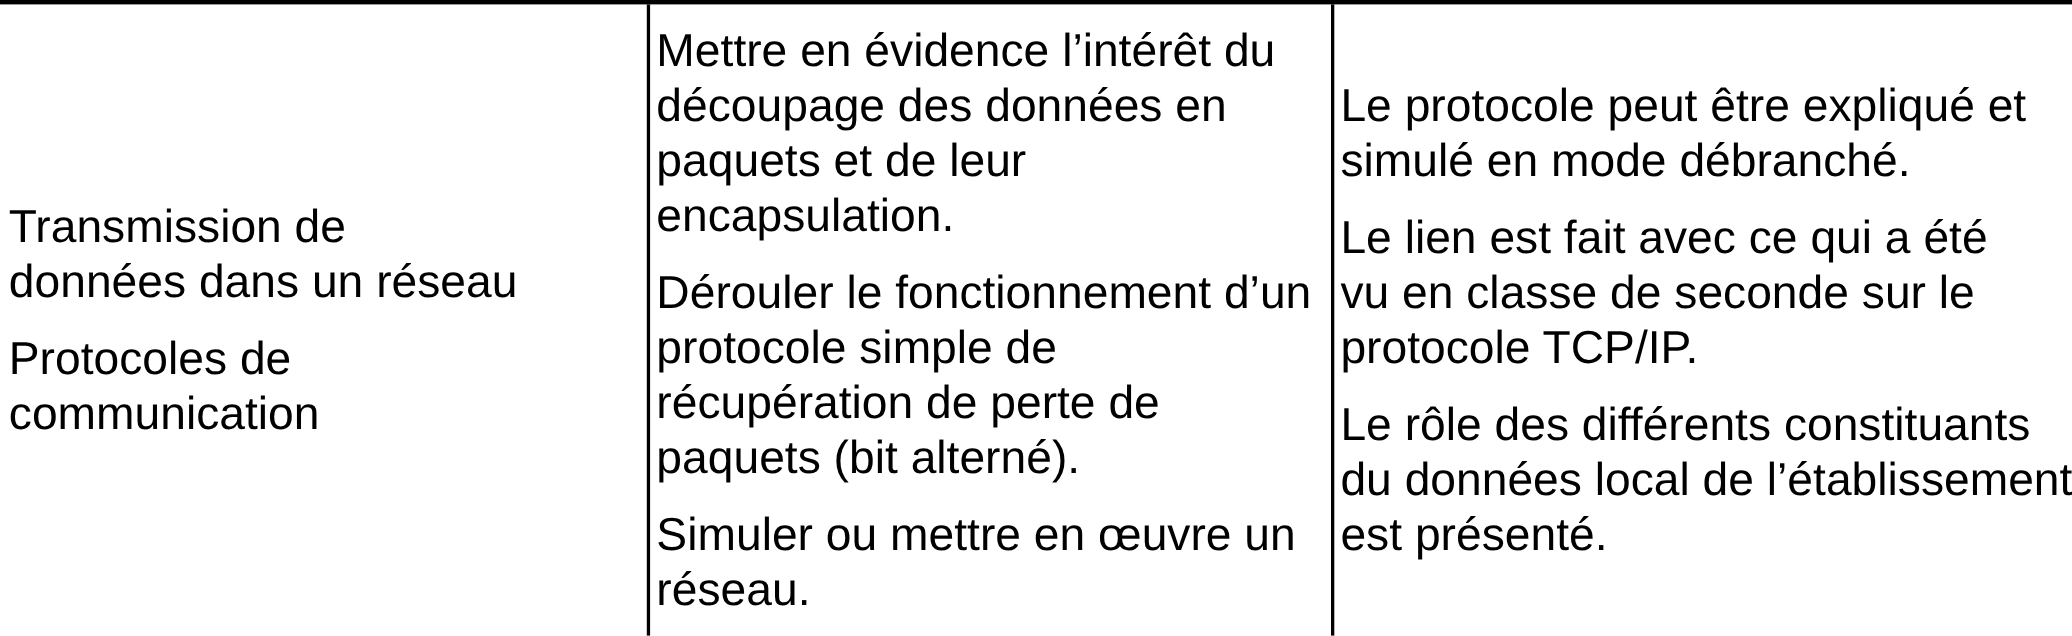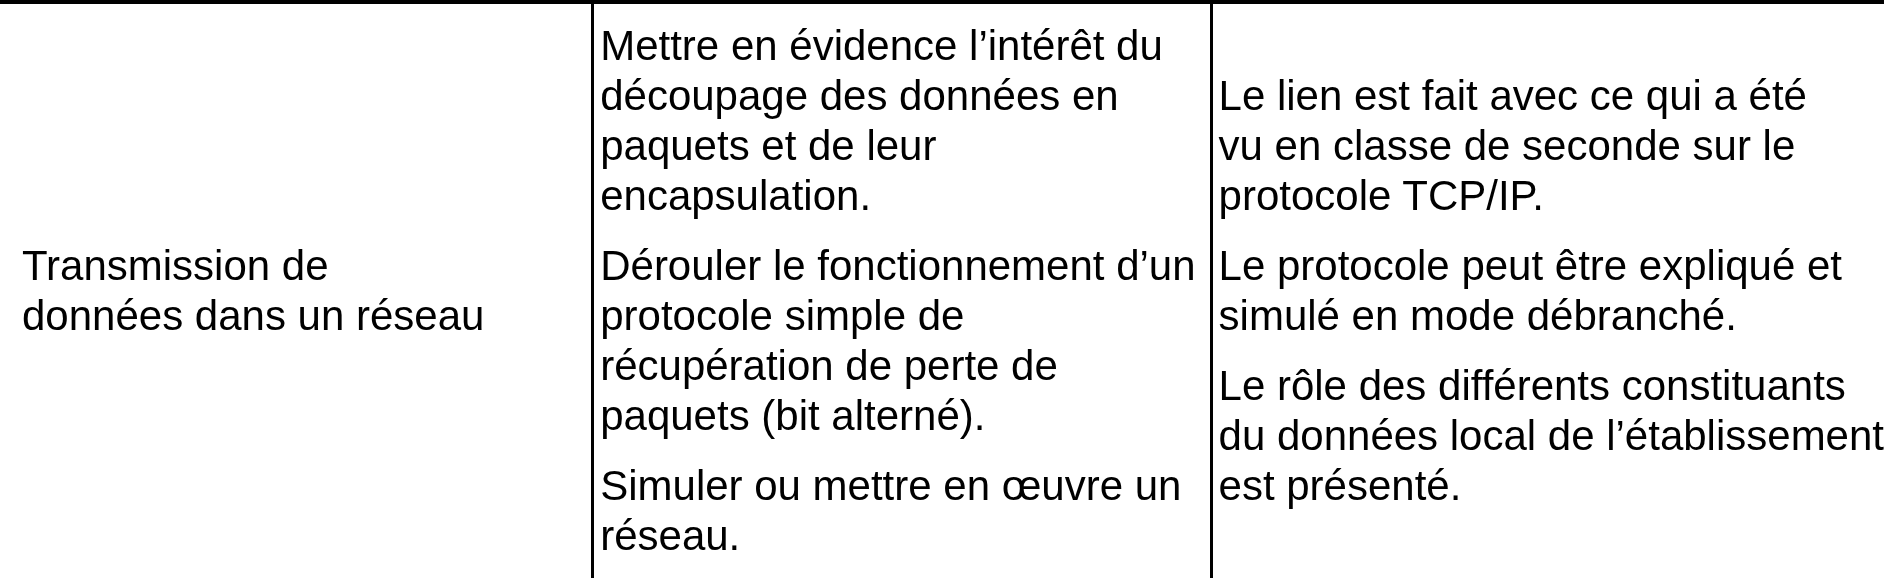--- a/index.html
+++ b/index.html
@@ -20,21 +20,20 @@
     box-sizing: border-box;
     border-top: 4px solid #000000;
     background: #ffffff;
   }
   .cell {
     box-sizing: border-box;
     display: flex;
     flex-direction: column;
     justify-content: center;
     overflow: visible;
-    margin-left: 14px;
   }
   .cell p {
     margin: 0 0 20px 0;
     font-size: 42px;
     line-height: 50px;
     color: #000000;
     white-space: pre;  
   }
   .cell p:last-child {
     margin-bottom: 0;
@@ -55,39 +54,41 @@
   }
 </style>
 </head>
 <body>
 
 <div class="table">
 
   <div class="cell cell-contenus">
     <p>Transmission de
 données dans un réseau</p>
+    <p>Protocoles de
+communication</p>
   </div>
 
   <div class="cell cell-capacites">
     <p>Mettre en évidence l’intérêt du
 découpage des données en
 paquets et de leur
 encapsulation.</p>
     <p>Dérouler le fonctionnement d’un
 protocole simple de
 récupération de perte de
 paquets (bit alterné).</p>
     <p>Simuler ou mettre en œuvre un
 réseau.</p>
   </div>
 
   <div class="cell cell-commentaires">
+    <p>Le protocole peut être expliqué et
+simulé en mode débranché.</p>
     <p>Le lien est fait avec ce qui a été
 vu en classe de seconde sur le
 protocole TCP/IP.</p>
-    <p>Le protocole peut être expliqué et
-simulé en mode débranché.</p>
     <p>Le rôle des différents constituants
 du données local de l’établissement
 est présenté.</p>
   </div>
 
 </div>
 
 </body></html>

